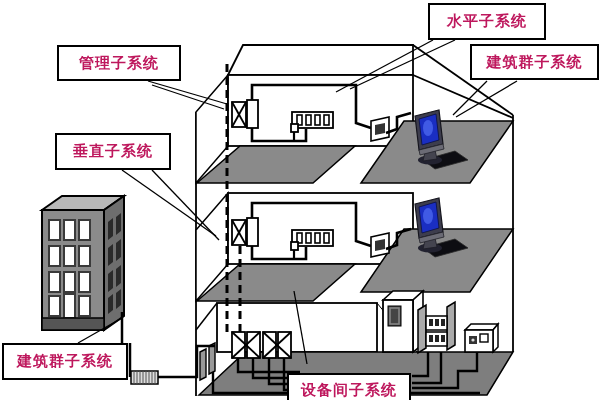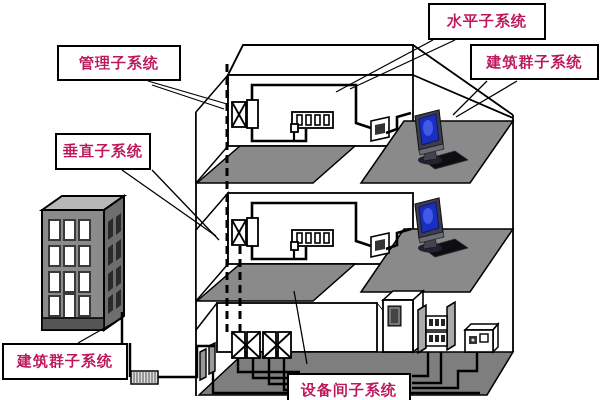--- a/index.html
+++ b/index.html
@@ -250,16 +250,16 @@
         </g>
     <g>
           <line x1="307" y1="364" x2="294" y2="291"></line>
         </g>
   </g>
 </svg>
 
   <div class="callout-label" style="left:57px;top:45px;width:124px;height:36px;">管理子系统</div>
   <div class="callout-label" style="left:428px;top:3px;width:118px;height:37px;">水平子系统</div>
   <div class="callout-label" style="left:470px;top:44px;width:129px;height:36px;">建筑群子系统</div>
-  <div class="callout-label" style="left:55px;top:133px;width:96px;height:37px;">垂直子系统</div>
+  <div class="callout-label" style="left:55px;top:133px;width:116px;height:37px;">垂直子系统</div>
   <div class="callout-label" style="left:2px;top:343px;width:126px;height:37px;text-align:right;">建筑群子系统</div>
   <div class="callout-label" style="left:287px;top:373px;width:124px;height:35px;">设备间子系统</div>
 </div>
 
 </body></html>

